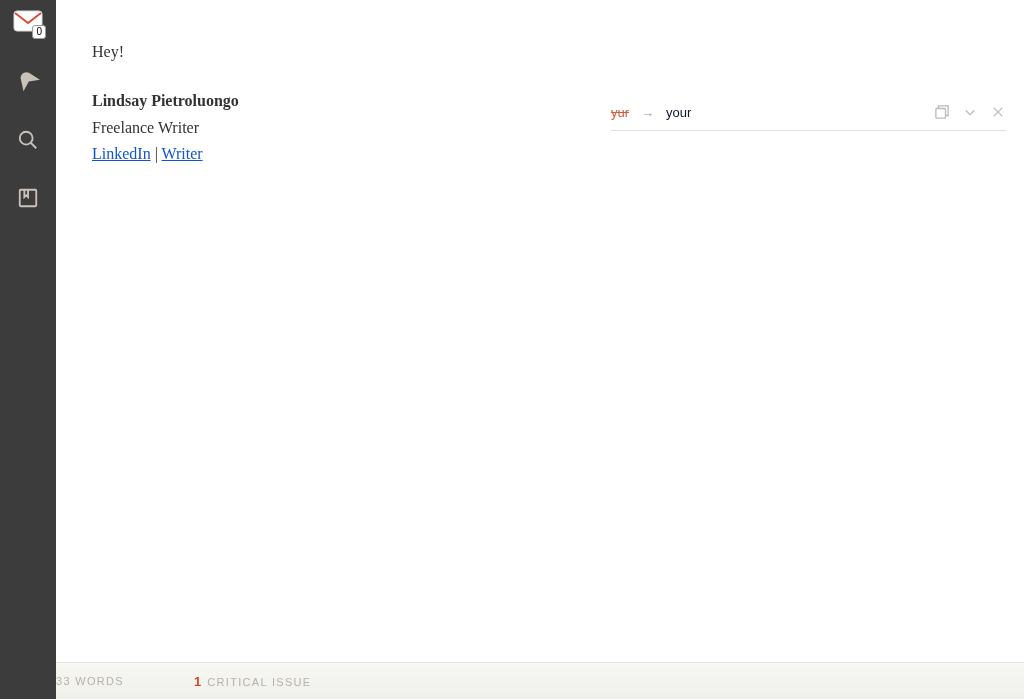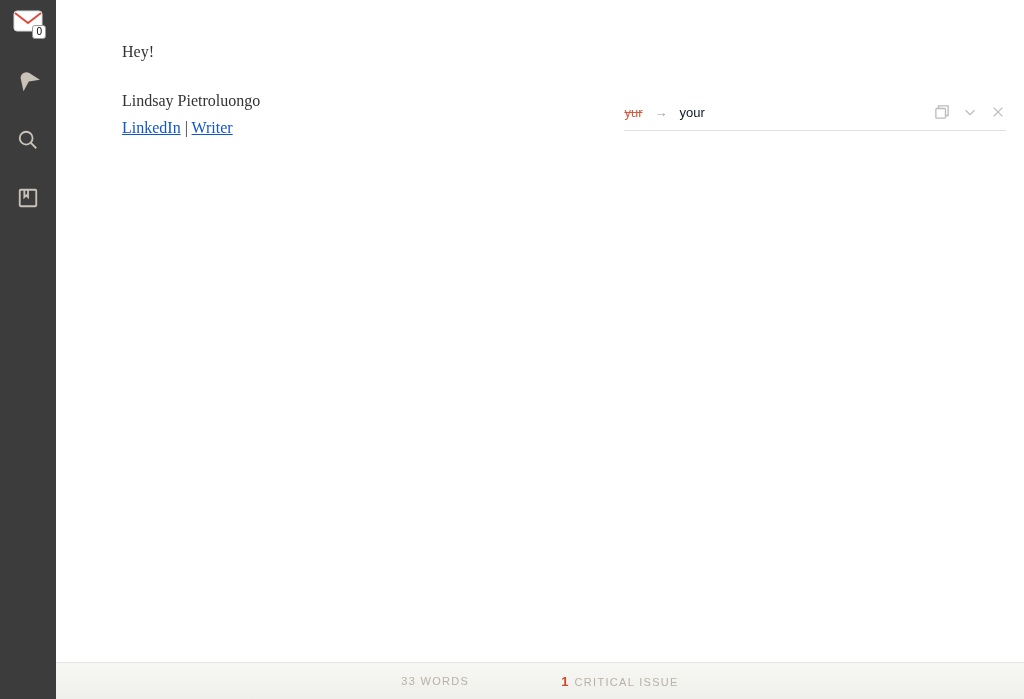--- a/index.html
+++ b/index.html
@@ -6,39 +6,39 @@
   #app{display:flex;width:1024px;height:699px;overflow:hidden;position:relative;}
   
   .rail{width:56px;background:#3c3c3c;display:flex;flex-direction:column;align-items:center;padding-top:10px;gap:34px;flex:0 0 56px;}
   .rail .mail-badge{width:30px;height:26px;position:relative;}
   .rail .mail-badge svg{display:block;}
   .rail .mail-badge .count{position:absolute;bottom:-3px;right:-3px;background:#fff;color:#000;font:10px/12px sans-serif;border-radius:3px;padding:0 3px;border:1px solid #999;}
   .rail-icon{width:24px;height:24px;color:#c9c2b8;display:flex;align-items:center;justify-content:center;}
   .rail-icon svg{display:block;}
   
   .main{flex:1;display:flex;flex-direction:column;position:relative;}
-  .workspace{flex:1;display:flex;overflow:hidden;padding-left:30px;}
+  .workspace{flex:1;display:flex;overflow:hidden;}
   .editor{flex:1 1 55%;padding:40px 24px 40px 36px;font-size:16px;line-height:1.55;color:#333;max-width:560px;}
   .editor p{margin:0 0 24px 0;}
-  .editor .sig-name{font-weight:400;}
+  .editor .sig-name{font-weight:700;}
   .editor .sig-role{margin:0 0 2px 0;}
   .editor a{color:#1155cc;text-decoration:underline;}
   .flag{border-bottom:2px solid #d9845a;padding-bottom:0;}
   .cursor{display:inline-block;width:1px;height:1.15em;background:#000;vertical-align:-2px;margin-left:2px;}
   
   .panel{flex:1 1 45%;padding:100px 18px 0 12px;font-family:-apple-system,BlinkMacSystemFont,'Segoe UI',sans-serif;font-size:13px;color:#666;}
   .card{border-bottom:1px solid #e0e0e0;padding:4px 0 10px 0;display:flex;align-items:center;gap:12px;}
   .card .from{color:#cf5d40;text-decoration:line-through;}
   .card .arrow{color:#999;}
   .card .to{color:#0f172a;}
   .card .spacer{flex:1;}
   .card .ic{width:16px;height:16px;color:#bbb;display:flex;align-items:center;justify-content:center;}
   .card .ic svg{width:14px;height:14px;}
   
-  .footer{height:36px;background:linear-gradient(#f7f7f4,#efefec);border-top:1px solid #e4e4e0;display:flex;align-items:center;justify-content:center;gap:92px;font-family:-apple-system,BlinkMacSystemFont,'Segoe UI',sans-serif;font-size:11px;letter-spacing:.12em;color:#b9b1a5;}
+  .footer{height:36px;background:linear-gradient(#f7f7f4,#efefec);border-top:1px solid #e4e4e0;display:flex;align-items:center;gap:70px;font-family:-apple-system,BlinkMacSystemFont,'Segoe UI',sans-serif;font-size:11px;letter-spacing:.12em;color:#b9b1a5;}
   .footer .issues .n{color:#d04a2a;font-size:13px;font-weight:600;margin-right:6px;letter-spacing:0;}
 </style>
 </head>
 <body>
 
 <div id="app">
 
   <nav class="rail">
     <div class="mail-badge">
       <svg viewBox="0 0 30 22" width="30" height="22">
@@ -65,20 +65,21 @@
       </svg>
     </div>
   </nav>
 
   <div class="main">
     <div class="workspace">
 
       <div class="editor">
         <p>Hey!</p>
         <p style="margin-bottom:2px;" class="sig-name">Lindsay Pietroluongo</p>
+        <p class="sig-role">Freelance Writer</p>
         <p style="margin:0;">
           <a href="#">LinkedIn</a><span> | </span><a href="#">Writer</a>
         </p>
       </div>
 
       <div class="panel">
         <div class="card">
           <span class="from">yur</span>
           <span class="arrow">→</span>
           <span class="to">your</span>

